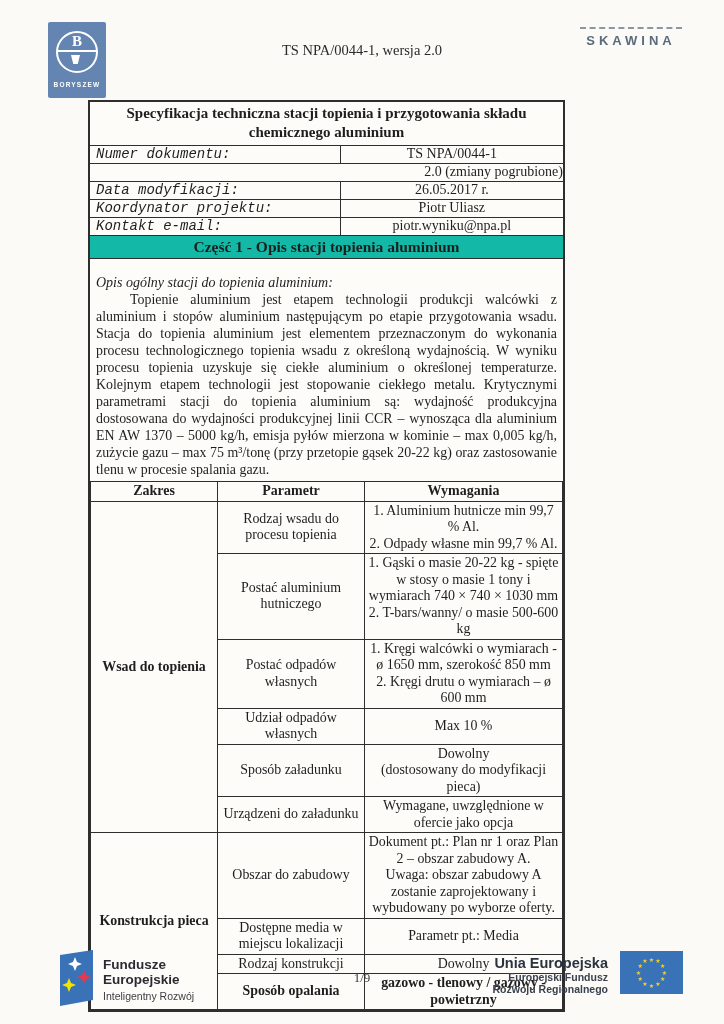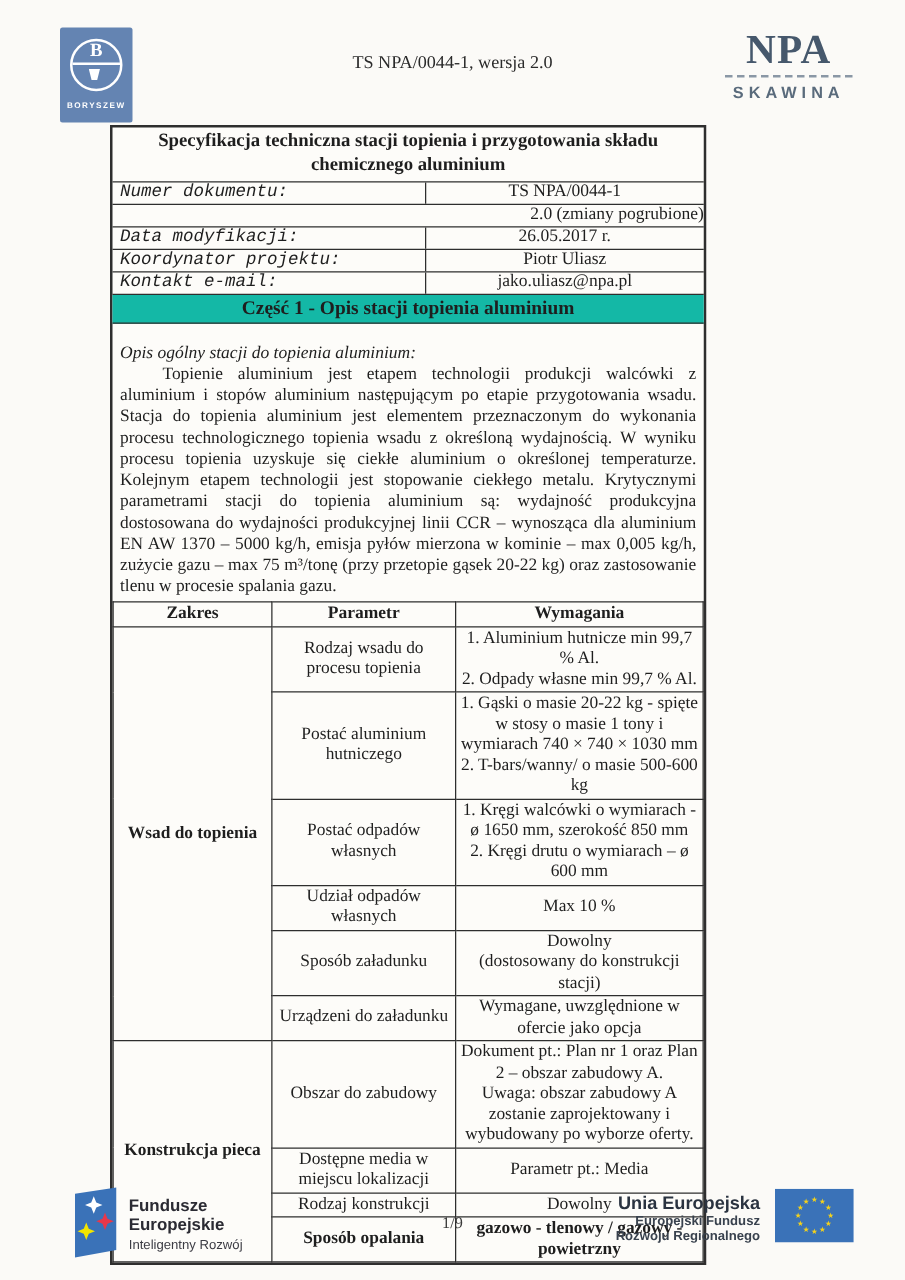--- a/index.html
+++ b/index.html
@@ -116,21 +116,20 @@
   <div class="boryszew-logo">
     <div class="b-circle">
       <span class="b-letter">B</span>
     </div>
     <div class="b-label">BORYSZEW</div>
   </div>
 
   <div class="doc-ref">TS NPA/0044-1, wersja 2.0</div>
 
   <div class="npa-logo">
-    <div class="npa-name">NPA</div>
     <div class="npa-divider"></div>
     <div class="npa-sub">SKAWINA</div>
   </div>
 
   <div class="doc-table">
     <div class="title-cell">Specyfikacja techniczna stacji topienia i przygotowania składu chemicznego aluminium</div>
 
     <div id="meta-table">
         <div class="meta-row">
           <div class="meta-label">Numer dokumentu:</div>
@@ -142,21 +141,21 @@
         <div class="meta-row">
           <div class="meta-label">Data modyfikacji:</div>
           <div class="meta-value">26.05.2017 r.</div>
         </div>
         <div class="meta-row">
           <div class="meta-label">Koordynator projektu:</div>
           <div class="meta-value">Piotr Uliasz</div>
         </div>
         <div class="meta-row">
           <div class="meta-label">Kontakt e-mail:</div>
-          <div class="meta-value">jako.uliasz@npa.pl</div>
+          <div class="meta-value">piotr.wyniku@npa.pl</div>
         </div>
       </div>
 
     <div class="part-heading">Część 1 - Opis stacji topienia aluminium</div>
 
     <div class="body-cell">
       <div class="intro-label">Opis ogólny stacji do topienia aluminium:</div>
       <p class="para">Topienie aluminium jest etapem technologii produkcji walcówki z aluminium i stopów aluminium następującym po etapie przygotowania wsadu. Stacja do topienia aluminium jest elementem przeznaczonym do wykonania procesu technologicznego topienia wsadu z określoną wydajnością. W wyniku procesu topienia uzyskuje się ciekłe aluminium o określonej temperaturze. Kolejnym etapem technologii jest stopowanie ciekłego metalu. Krytycznymi parametrami stacji do topienia aluminium są: wydajność produkcyjna dostosowana do wydajności produkcyjnej linii CCR – wynosząca dla aluminium EN AW 1370 – 5000 kg/h, emisja pyłów mierzona w kominie – max 0,005 kg/h, zużycie gazu – max 75 m³/tonę (przy przetopie gąsek 20-22 kg) oraz zastosowanie tlenu w procesie spalania gazu.</p>
     </div>
 
@@ -199,21 +198,21 @@
           <tr>
             <td class="param">Udział odpadów własnych</td>
             <td>
               <div class="wym-line">Max 10 %</div>
             </td>
           </tr>
           <tr>
             <td class="param">Sposób załadunku</td>
             <td>
               <div class="wym-line">Dowolny</div>
-              <div class="wym-line">(dostosowany do konstrukcji stacji)</div>
+              <div class="wym-line">(dostosowany do modyfikacji pieca)</div>
             </td>
           </tr>
           <tr>
             <td class="param">Urządzeni do załadunku</td>
             <td>
               <div class="wym-line">Wymagane, uwzględnione w ofercie jako opcja</div>
             </td>
           </tr>
           <tr>
             <td class="zakres" rowspan="4">Konstrukcja pieca</td>

